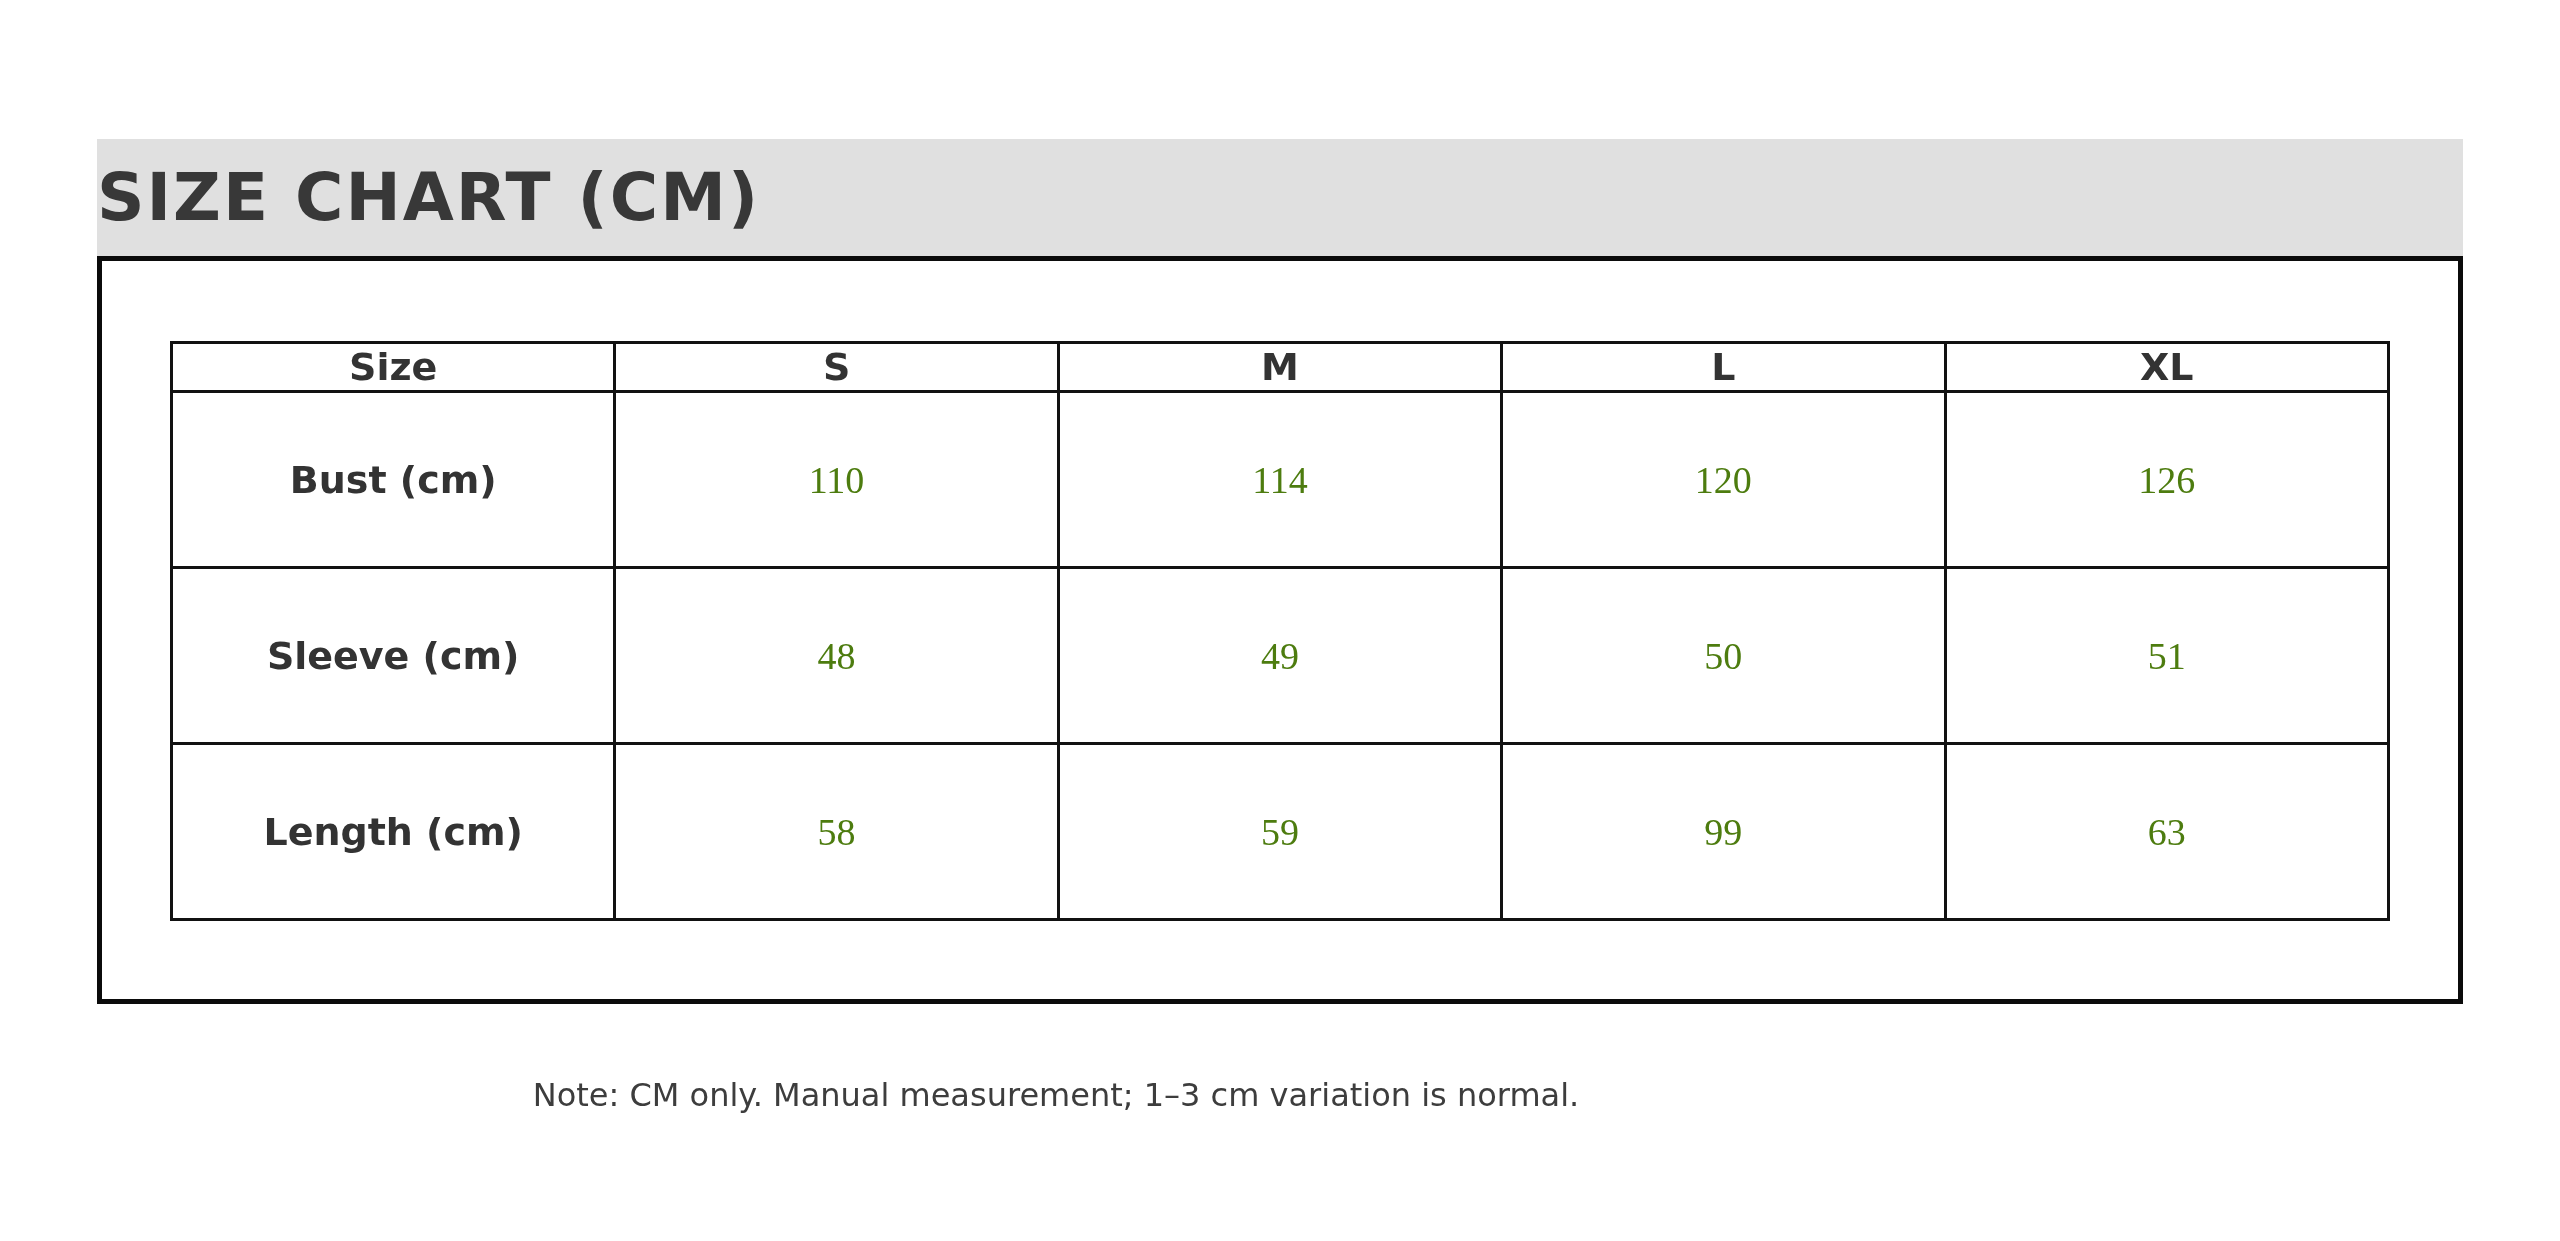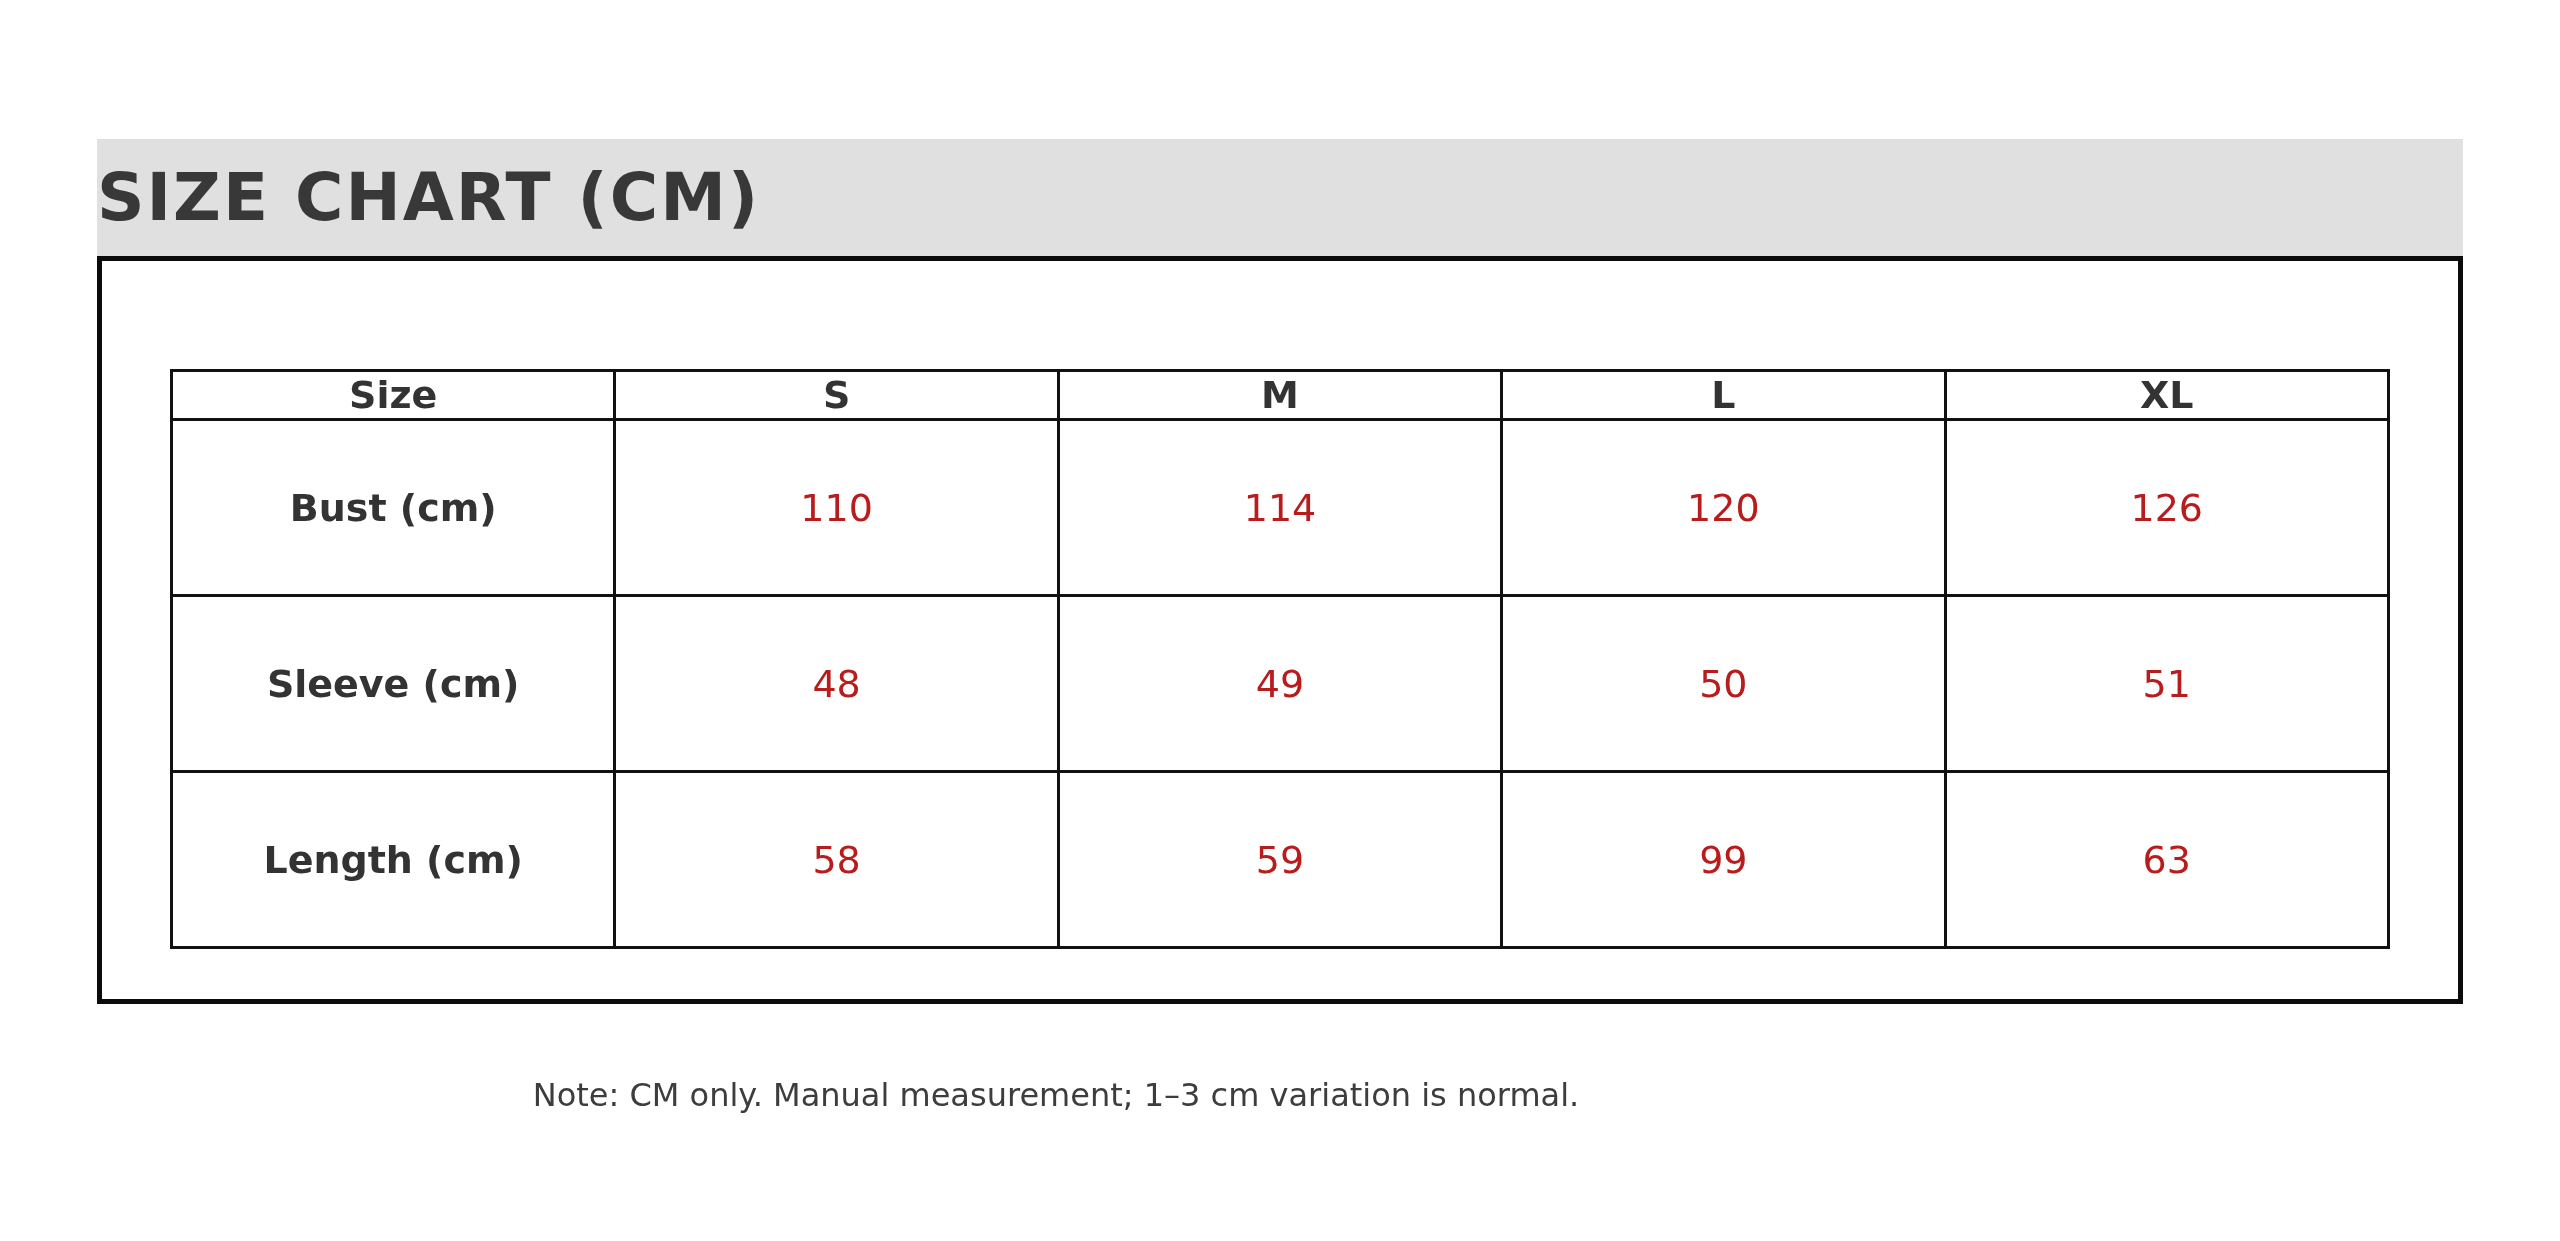--- a/index.html
+++ b/index.html
@@ -40,41 +40,42 @@
     top: 256px;
     width: 2366px;
     height: 748px;
     box-sizing: border-box;
     border: 5px solid #0b0b0b;
     background: #ffffff;
   }
   table.size-table {
     position: absolute;
     left: 68px;
-    top: 108px;
+    top: 80px;
     width: 2220px;
     height: 580px;
     border-collapse: collapse;
     table-layout: fixed;
   }
   table.size-table th,
   table.size-table td {
     border: 3px solid #111111;
     text-align: center;
     vertical-align: middle;
     font-size: 38px;
     background: #ffffff;
   }
   table.size-table th {
     font-weight: bold;
     color: #333333;
   }
   table.size-table td {
     font-weight: normal;
-    color: #b91c1c;
+    color: #4d7c0f;
+    font-family: Liberation Serif, serif;
   }
   .note {
     position: absolute;
     left: 0;
     top: 1076px;
     width: 2112px;
     text-align: center;
     font-size: 32px;
     color: #3d3d3d;
   }

